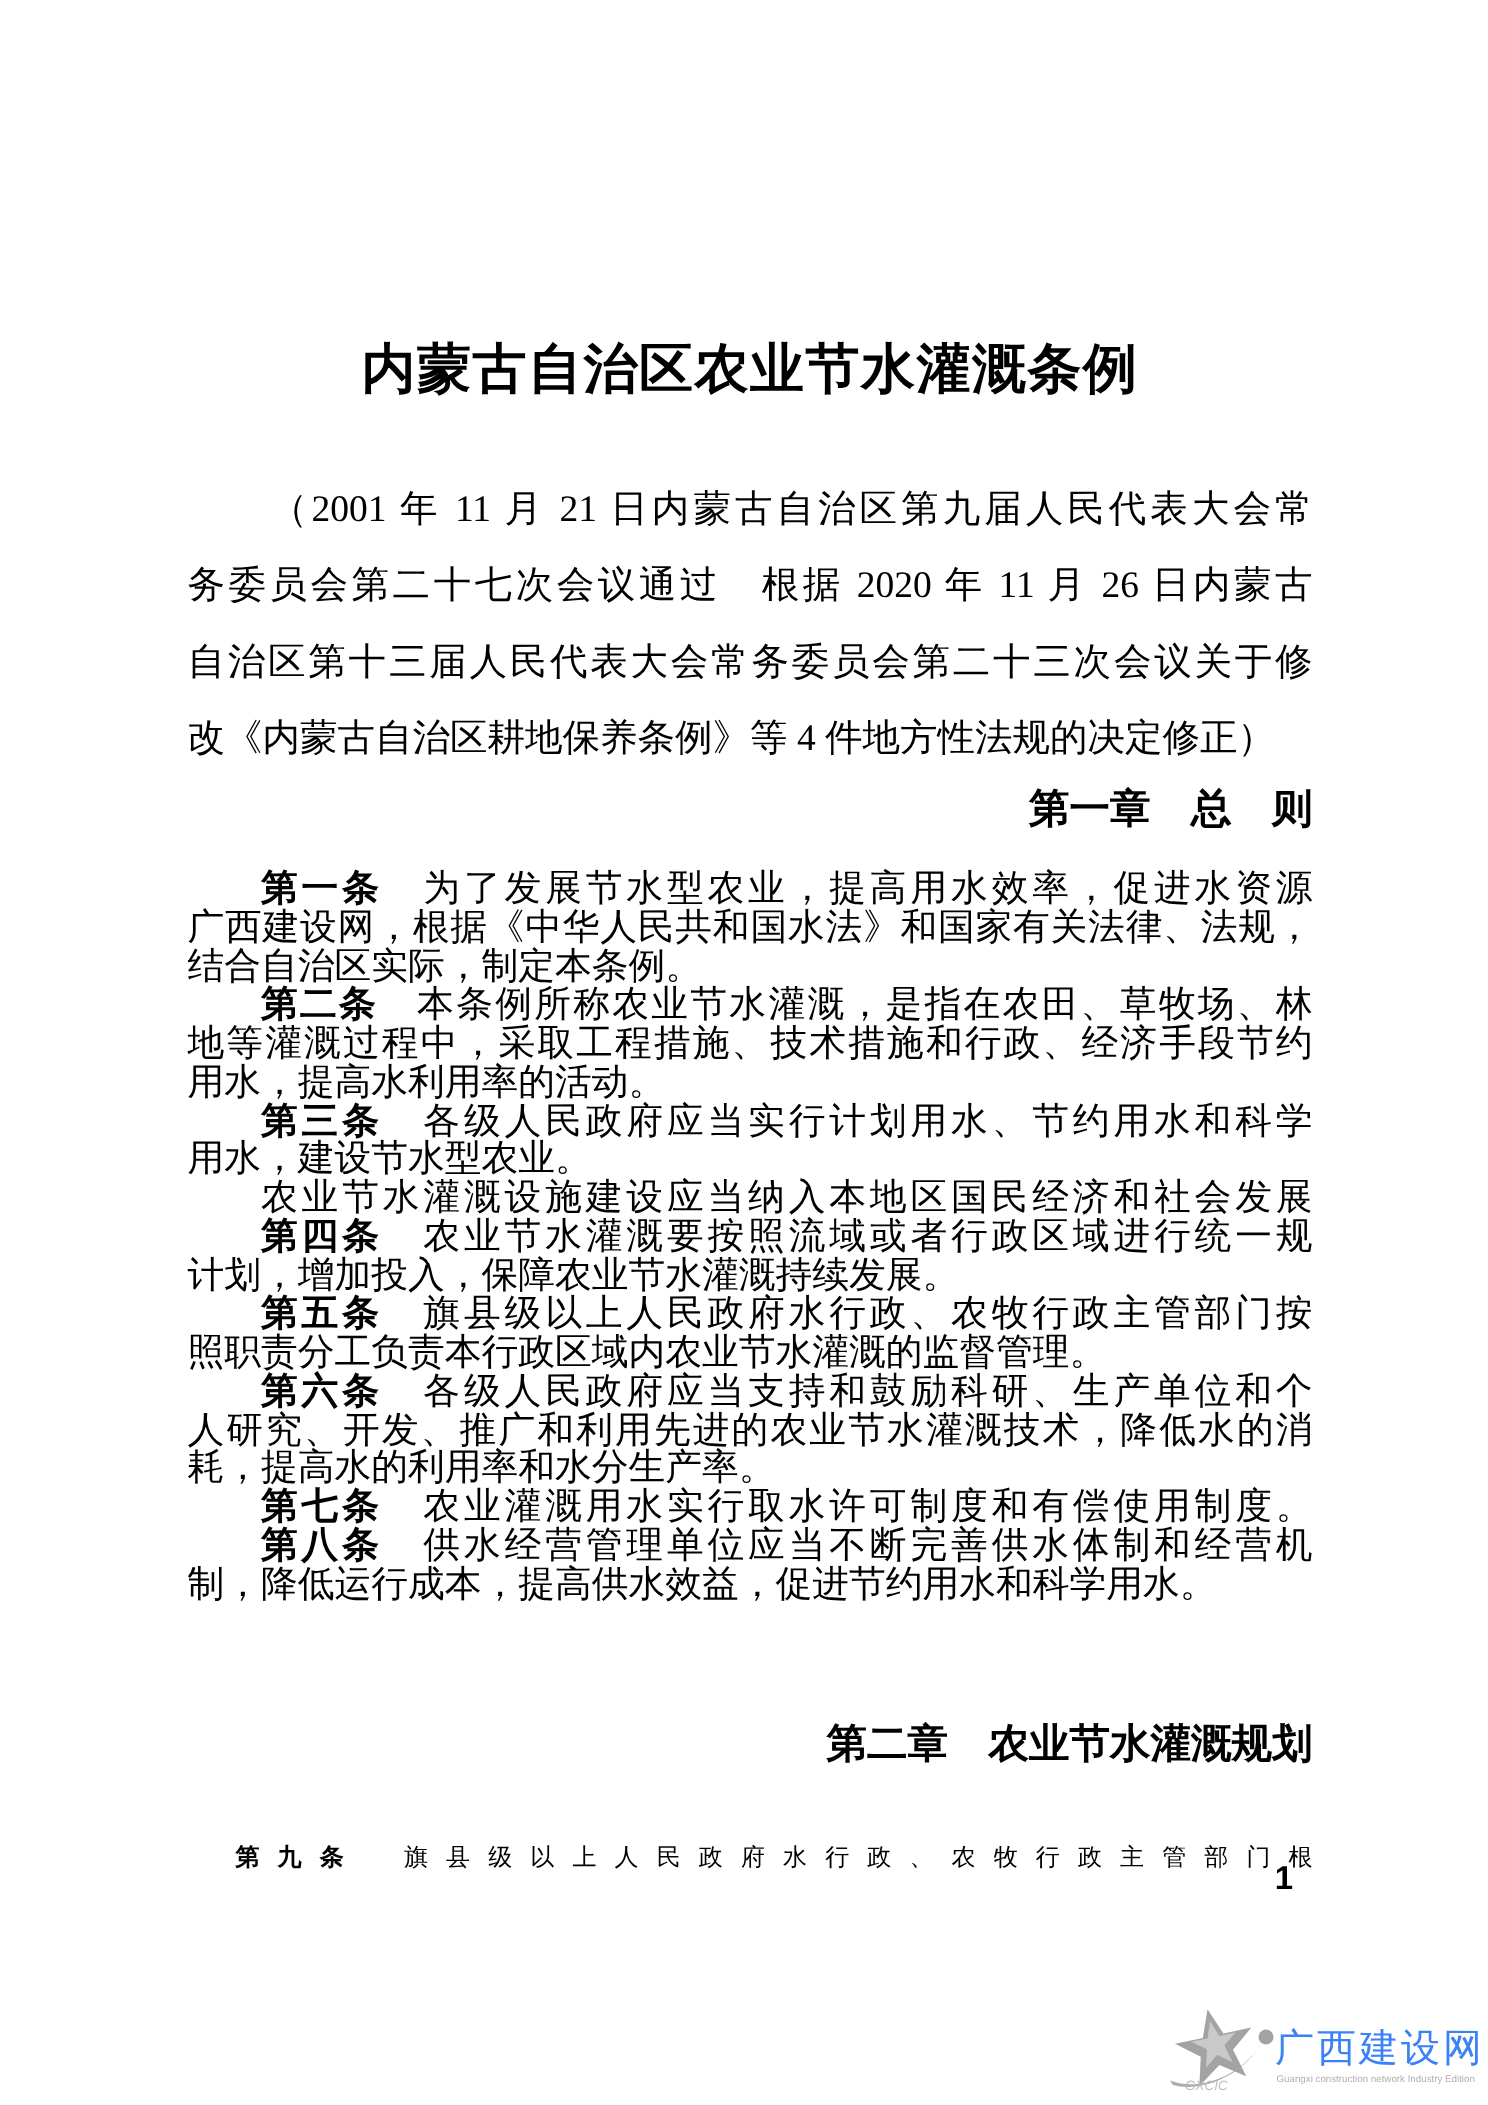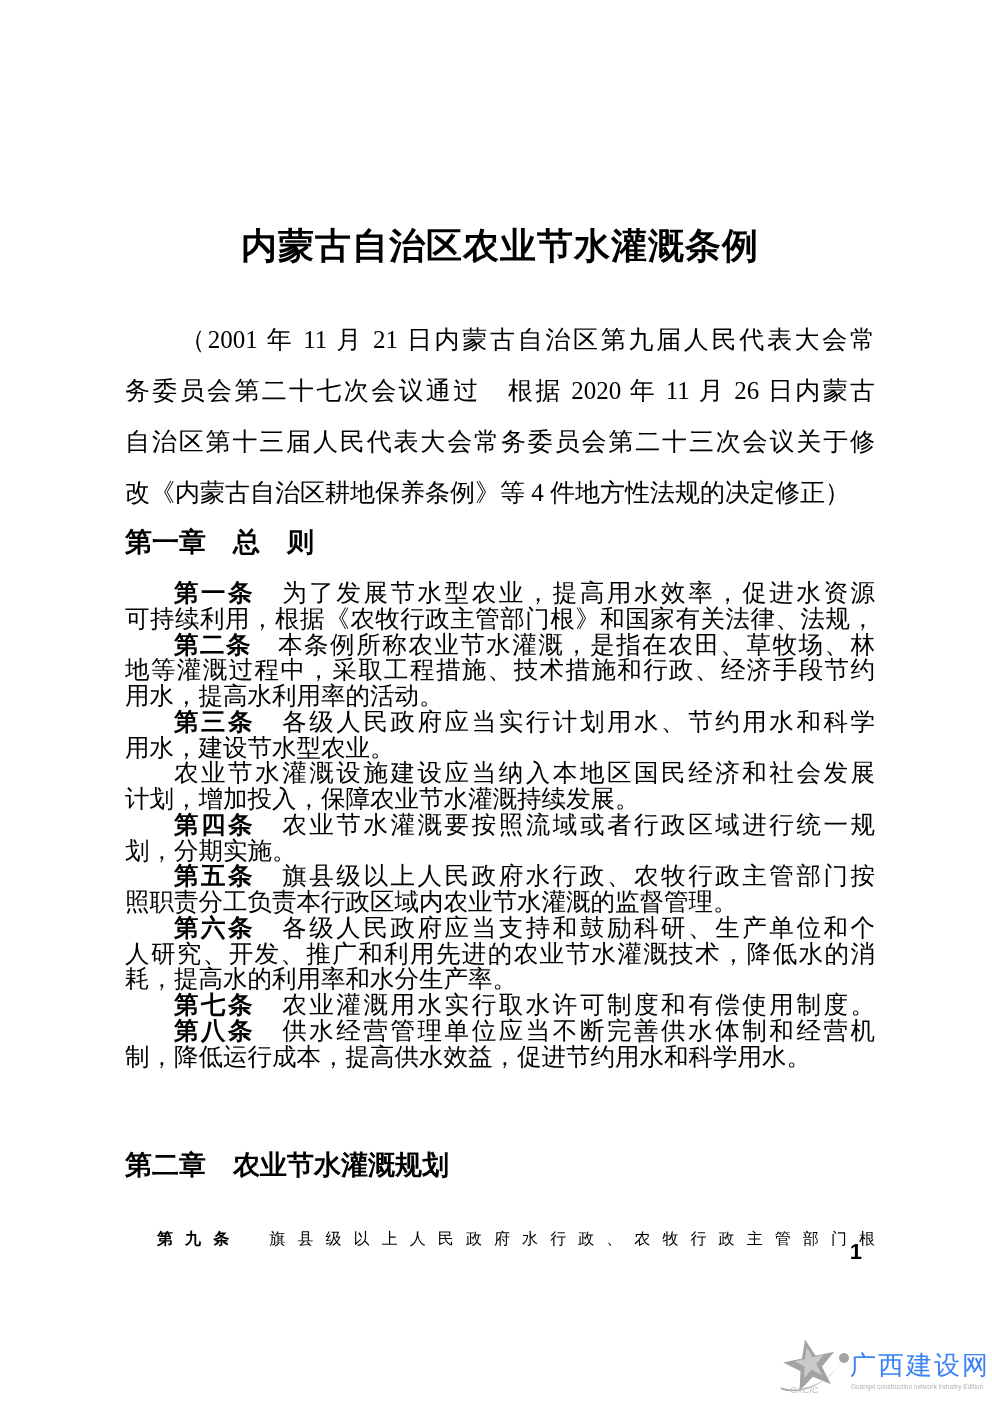--- a/index.html
+++ b/index.html
@@ -15,22 +15,22 @@
     text-align:center; font-family:"Liberation Sans", sans-serif;
     font-weight:bold; font-size:36px; letter-spacing:1px; line-height:48px;
   }
 
   .preamble { position:absolute; top:314px; left:0; width:750px;
     font-size:25px; line-height:51px; }
   .pline { height:51px; }
   .pline.first { text-indent:2.2em; }
 
   .chapter {
-    position:absolute; left:0; width:750px; text-align:left;
-    font-family:Liberation Serif, serif; font-weight:bold;
+    position:absolute; left:0; width:750px; text-align:right;
+    font-family:Liberation Mono, monospace; font-weight:bold;
     font-size:27px; line-height:30px;
   }
   .ch1 { top:527px; }
   .ch2 { top:1150px; }
 
   .articles { position:absolute; top:580px; left:0; width:750px;
     font-size:24.5px; line-height:25.75px; }
   .bline { height:25.75px; }
   .indent { text-indent:2em; }
   .fill { text-align:justify; text-align-last:justify; }
@@ -69,30 +69,30 @@
       <div class="pline first fill">（2001 年 11 月 21 日内蒙古自治区第九届人民代表大会常</div>
       <div class="pline fill">务委员会第二十七次会议通过　根据 2020 年 11 月 26 日内蒙古</div>
       <div class="pline fill">自治区第十三届人民代表大会常务委员会第二十三次会议关于修</div>
       <div class="pline">改《内蒙古自治区耕地保养条例》等 4 件地方性法规的决定修正）</div>
     </div>
 
     <div class="chapter ch1">第一章　总　则</div>
 
     <div class="articles">
       <div class="bline indent fill"><span class="art-num">第一条</span><span>　为了发展节水型农业，提高用水效率，促进水资源</span></div>
-      <div class="bline fill"><span>可持续利用，根据《农牧行政主管部门根》和国家有关法律、法规，</span></div>
+      <div class="bline fill"><span>广西建设网，根据《中华人民共和国水法》和国家有关法律、法规，</span></div>
+      <div class="bline"><span>结合自治区实际，制定本条例。</span></div>
       <div class="bline indent fill"><span class="art-num">第二条</span><span>　本条例所称农业节水灌溉，是指在农田、草牧场、林</span></div>
       <div class="bline fill"><span>地等灌溉过程中，采取工程措施、技术措施和行政、经济手段节约</span></div>
       <div class="bline"><span>用水，提高水利用率的活动。</span></div>
       <div class="bline indent fill"><span class="art-num">第三条</span><span>　各级人民政府应当实行计划用水、节约用水和科学</span></div>
       <div class="bline"><span>用水，建设节水型农业。</span></div>
       <div class="bline indent fill"><span>农业节水灌溉设施建设应当纳入本地区国民经济和社会发展</span></div>
+      <div class="bline indent fill"><span class="art-num">第四条</span><span>　农业节水灌溉要按照流域或者行政区域进行统一规</span></div>
       <div class="bline"><span>计划，增加投入，保障农业节水灌溉持续发展。</span></div>
-      <div class="bline indent fill"><span class="art-num">第四条</span><span>　农业节水灌溉要按照流域或者行政区域进行统一规</span></div>
-      <div class="bline"><span>划，分期实施。</span></div>
       <div class="bline indent fill"><span class="art-num">第五条</span><span>　旗县级以上人民政府水行政、农牧行政主管部门按</span></div>
       <div class="bline"><span>照职责分工负责本行政区域内农业节水灌溉的监督管理。</span></div>
       <div class="bline indent fill"><span class="art-num">第六条</span><span>　各级人民政府应当支持和鼓励科研、生产单位和个</span></div>
       <div class="bline fill"><span>人研究、开发、推广和利用先进的农业节水灌溉技术，降低水的消</span></div>
       <div class="bline"><span>耗，提高水的利用率和水分生产率。</span></div>
       <div class="bline indent fill"><span class="art-num">第七条</span><span>　农业灌溉用水实行取水许可制度和有偿使用制度。</span></div>
       <div class="bline indent fill"><span class="art-num">第八条</span><span>　供水经营管理单位应当不断完善供水体制和经营机</span></div>
       <div class="bline"><span>制，降低运行成本，提高供水效益，促进节约用水和科学用水。</span></div>
     </div>
 

